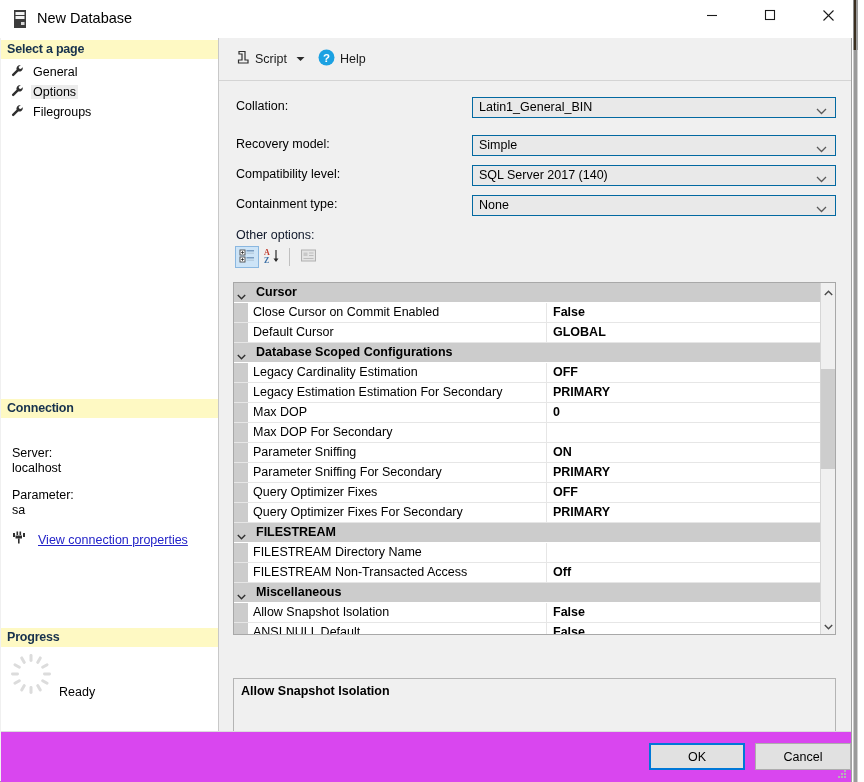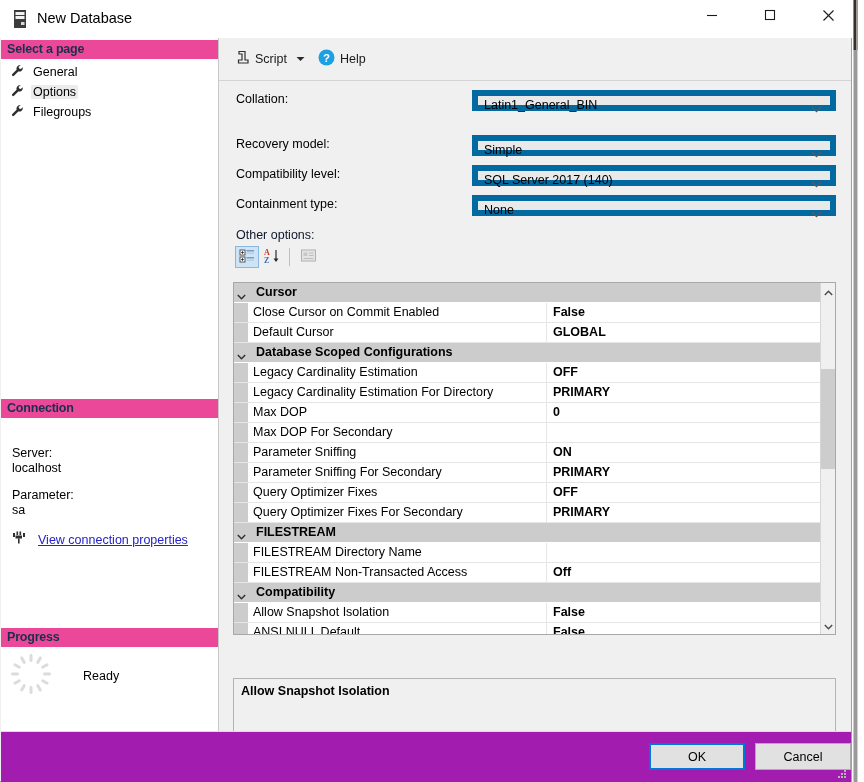--- a/index.html
+++ b/index.html
@@ -87,21 +87,21 @@
     width: 218px; height: 693px;
     background: #ffffff;
     border-right: 1px solid #c8c8c8;
     box-sizing: border-box;
   }
   .section-head {
     position: absolute;
     left: 0;
     width: 217px;
     height: 19px;
-    background: #ec4899;
+    background: #fef9c3;
     font-weight: bold;
     font-size: 12.5px;
     color: #16314d;
     padding-left: 6px;
     box-sizing: border-box;
     line-height: 19px;
     letter-spacing: -0.2px;
   }
   #head-selectpage { top: 2px; }
   #head-connection { top: 361px; }
@@ -139,21 +139,21 @@
     font-size: 12.5px;
     color: #2323c8;
     text-decoration: underline;
     cursor: pointer;
     white-space: nowrap;
   }
 
   #progress-row {
     position: absolute;
     left: 8px; top: 614px;
-    display: flex; align-items: center; gap: 30px;
+    display: flex; align-items: flex-end; gap: 6px;
   }
   #progress-text { font-size: 12.5px; color:#000; }
 
   
   #rightpane {
     position: absolute;
     left: 219px; top: 38px;
     width: 632px; height: 693px;
     background: #f0f0f0;
   }
@@ -190,34 +190,34 @@
     position: absolute;
     left: 17px; top: 2px;
     font-size: 12.5px; color: #000;
     white-space: nowrap;
   }
   .combo {
     position: absolute;
     left: 253px; top: 0;
     width: 364px; height: 21px;
     background: #e9e9e9;
-    border: 6px solid #0369a1;
+    border: 1px solid #0369a1;
     box-sizing: border-box;
   }
   .combo-text {
     position: absolute;
     left: 6px; top: 2px;
     font-size: 12.5px; color:#000;
     white-space: nowrap;
   }
   .combo-arrow {
     position: absolute;
     right: 8px; top: 6px;
   }
-  #row-collation     { top: 9px; text-decoration: underline; }
+  #row-collation     { top: 16px; text-decoration: underline; }
   #row-recovery      { top: 54px; }
   #row-compat        { top: 84px; }
   #row-containment   { top: 114px; }
   #other-options-lbl {
     position: absolute;
     left: 17px; top: 147px;
     font-size: 12.5px; color:#0f172a;
   }
 
   #grid-toolbar {
@@ -351,21 +351,21 @@
     font-size: 12.5px;
     font-weight: bold;
     color: #000;
   }
 
   
   #footer {
     position: absolute;
     left: 1px; top: 731px;
     width: 850px; height: 50px;
-    background: #a21caf;
+    background: #d946ef;
     border-top: 1px solid #dcdcdc;
   }
   .dlgbtn {
     position: absolute;
     top: 11px;
     width: 96px; height: 27px;
     background: #e1e1e1;
     border: 1px solid #adadad;
     font-family: "Liberation Sans", sans-serif;
     font-size: 12.5px;
@@ -647,21 +647,21 @@
                 <path d="M0.8 1 L4.5 4.8 L8.2 1" fill="none" stroke="#303030" stroke-width="1.4"></path>
               </svg></span>
             <span class="cat-name">Database Scoped Configurations</span>
           </div>
           <div class="grow prop">
             <span class="prop-name">Legacy Cardinality Estimation</span>
             <span class="prop-divider"></span>
             <span class="prop-value">OFF</span>
           </div>
           <div class="grow prop">
-            <span class="prop-name">Legacy Cardinality Estimation For Directory</span>
+            <span class="prop-name">Legacy Estimation Estimation For Secondary</span>
             <span class="prop-divider"></span>
             <span class="prop-value">PRIMARY</span>
           </div>
           <div class="grow prop">
             <span class="prop-name">Max DOP</span>
             <span class="prop-divider"></span>
             <span class="prop-value">0</span>
           </div>
           <div class="grow prop">
             <span class="prop-name">Max DOP For Secondary</span>
@@ -701,21 +701,21 @@
           </div>
           <div class="grow prop">
             <span class="prop-name">FILESTREAM Non-Transacted Access</span>
             <span class="prop-divider"></span>
             <span class="prop-value">Off</span>
           </div>
           <div class="grow cat">
             <span class="cat-chevron"><svg width="9" height="6" viewBox="0 0 9 6">
                 <path d="M0.8 1 L4.5 4.8 L8.2 1" fill="none" stroke="#303030" stroke-width="1.4"></path>
               </svg></span>
-            <span class="cat-name">Compatibility</span>
+            <span class="cat-name">Miscellaneous</span>
           </div>
           <div class="grow prop">
             <span class="prop-name">Allow Snapshot Isolation</span>
             <span class="prop-divider"></span>
             <span class="prop-value">False</span>
           </div>
           <div class="grow prop">
             <span class="prop-name">ANSI NULL Default</span>
             <span class="prop-divider"></span>
             <span class="prop-value">False</span>

